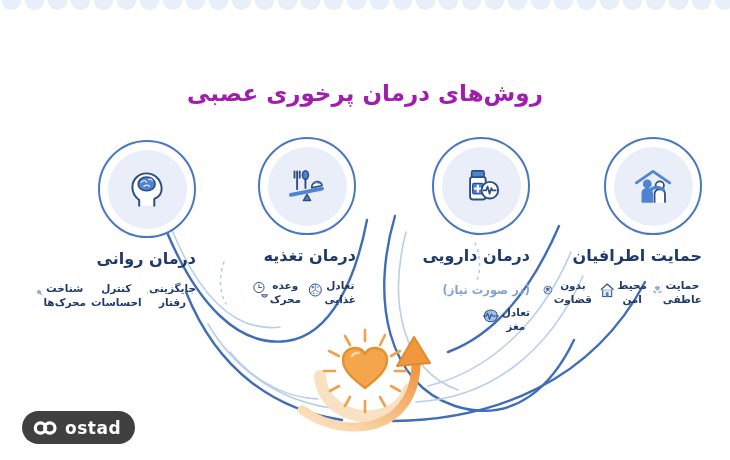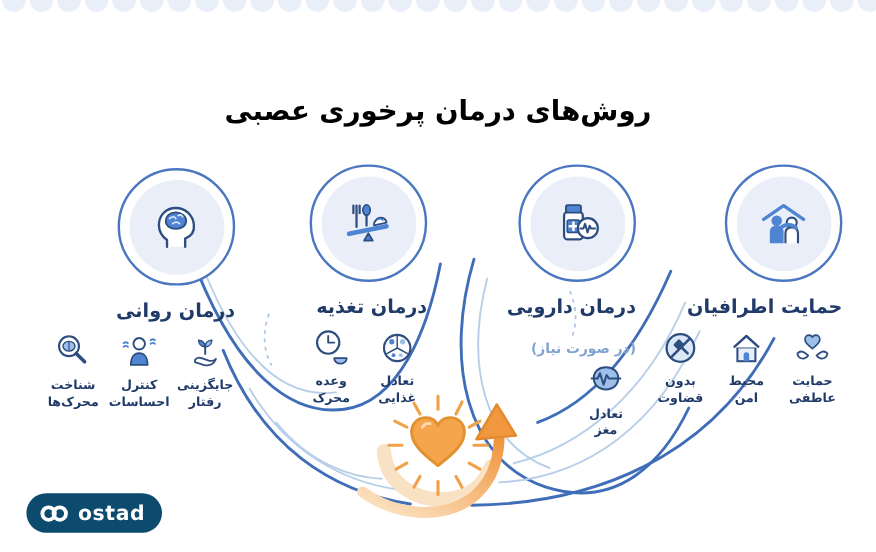--- a/index.html
+++ b/index.html
@@ -2,39 +2,39 @@
 <html lang="fa"><head>
 <meta charset="utf-8">
 <style>
   html,body{margin:0;padding:0;background:#fff;}
   .canvas{position:relative;width:730px;height:460px;background:#ffffff;overflow:hidden;
           font-family:"DejaVu Sans",sans-serif;}
   .scallops{position:absolute;top:0;left:0;right:0;height:15px;
     background-image:radial-gradient(circle at 11.5px 0px,#e9eff8 9.5px,rgba(233,239,248,0) 10.2px);
     background-size:23px 15px;background-repeat:repeat-x;}
   .title{position:absolute;top:80px;left:0;width:100%;text-align:center;
-         font-size:23px;font-weight:bold;color:#000000;direction:rtl;}
+         font-size:23px;font-weight:bold;color:#a21caf;direction:rtl;}
   .deco{position:absolute;top:0;left:0;z-index:0;}
   .solid{stroke:#3f6db8;stroke-width:2.4;fill:none;stroke-linecap:round}
   .thin{stroke:#b9cfe9;stroke-width:1.6;fill:none;stroke-linecap:round}
   .dash{stroke:#a9c4e4;stroke-width:1.4;fill:none;stroke-dasharray:2 5;stroke-linecap:round}
   .cat{position:absolute;width:160px;display:flex;flex-direction:column;align-items:flex-end;z-index:2;}
   .cat0{left:36px;top:140px}.cat1{left:196px;top:137px}.cat2{left:370px;top:137px}.cat3{left:542px;top:137px}
   .bigcircle{width:94px;height:94px;border:2.5px solid #4a77c0;border-radius:50%;
              background:#fff;display:flex;align-items:center;justify-content:center;}
   .disc{width:79px;height:79px;border-radius:50%;background:#e9eef8;
         display:flex;align-items:center;justify-content:center;}
   .catlabel{margin-top:11px;font-size:16px;font-weight:bold;color:#203a69;direction:rtl;white-space:nowrap;}
   .catsub{margin-top:18px;font-size:11.5px;font-weight:bold;color:#82a3d2;direction:rtl;}
   .subrow{margin-top:8px;display:flex;gap:5px;direction:ltr;}
   .cat2 .subrow{margin-top:3px;}
-  .subitem{width:50px;display:flex;flex-direction:column;align-items:center;}
+  .subitem{width:50px;display:flex;flex-direction:row;align-items:center;}
   .sublabel{margin-top:5px;font-size:10.5px;font-weight:bold;color:#203a69;
             text-align:center;line-height:1.3;direction:rtl;white-space:nowrap;}
-  .logo{position:absolute;left:22px;bottom:16px;height:33px;padding:0 14px 0 11px;background:#0c4a6e;
+  .logo{position:absolute;left:22px;bottom:16px;height:33px;padding:0 14px 0 11px;background:#404040;
         border-radius:17px;display:flex;align-items:center;gap:6px;z-index:3;}
   .logotext{color:#fff;font-size:17px;font-weight:bold;letter-spacing:.5px;}
 </style>
 </head>
 <body>
 
 <div class="canvas">
 
   <div class="scallops"></div>
 

